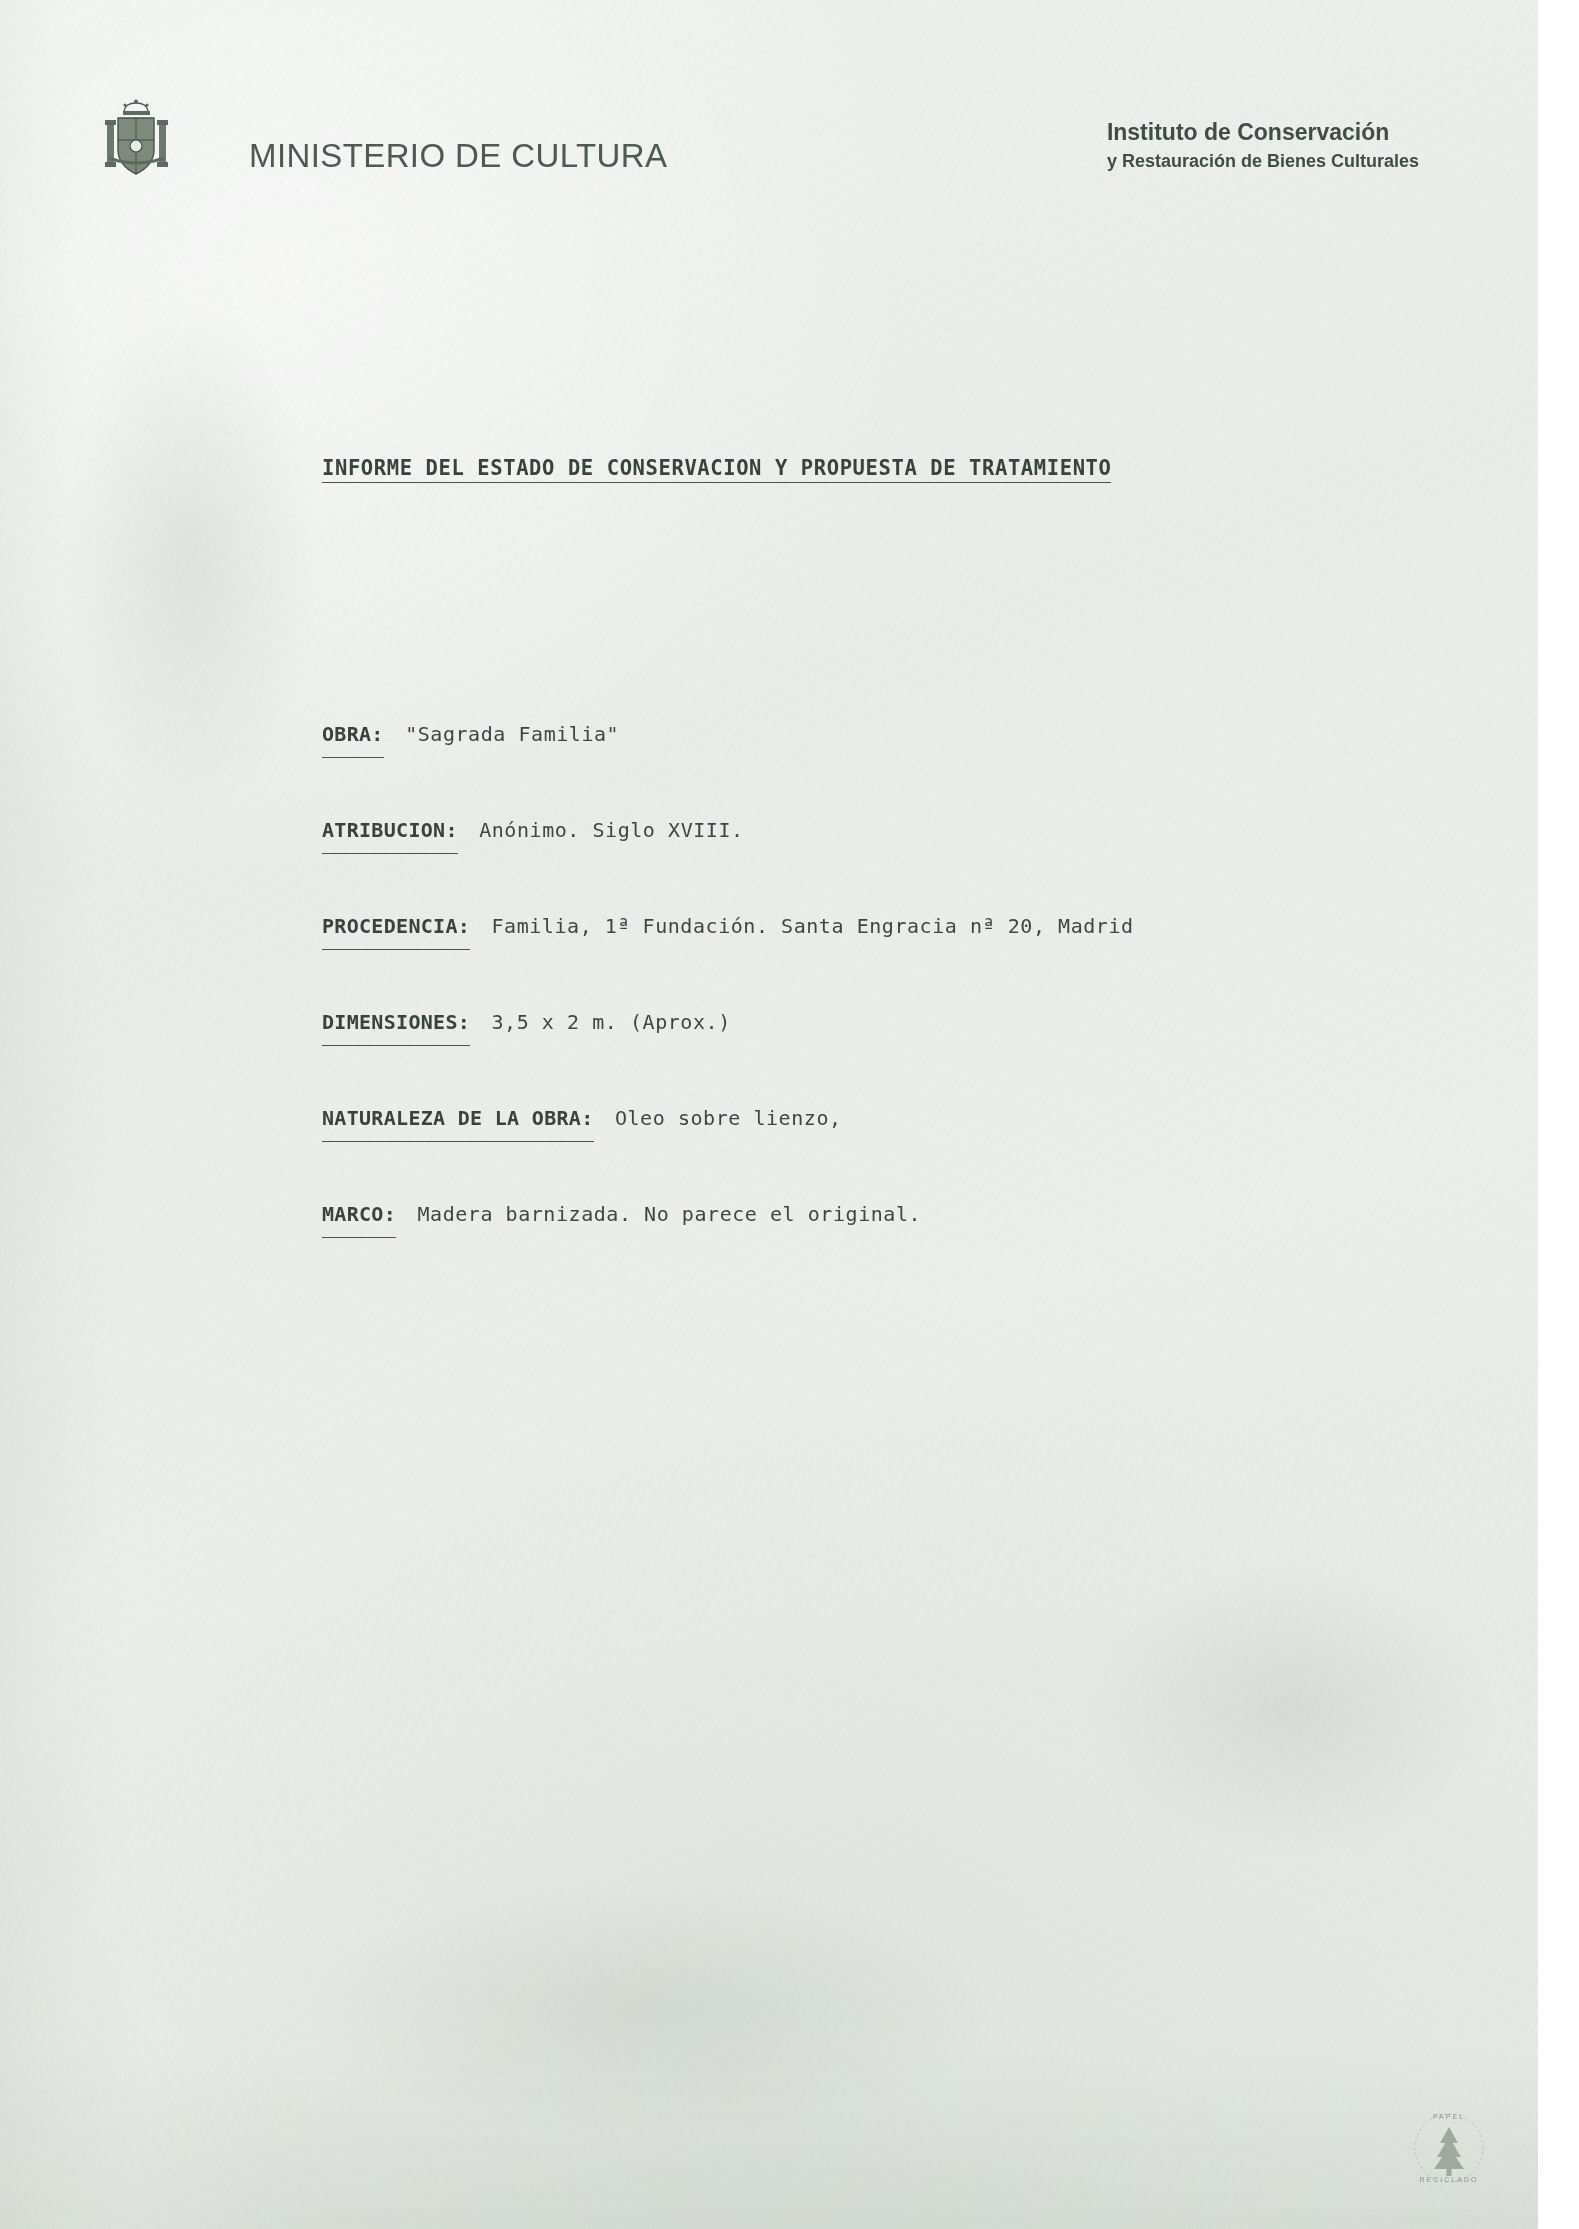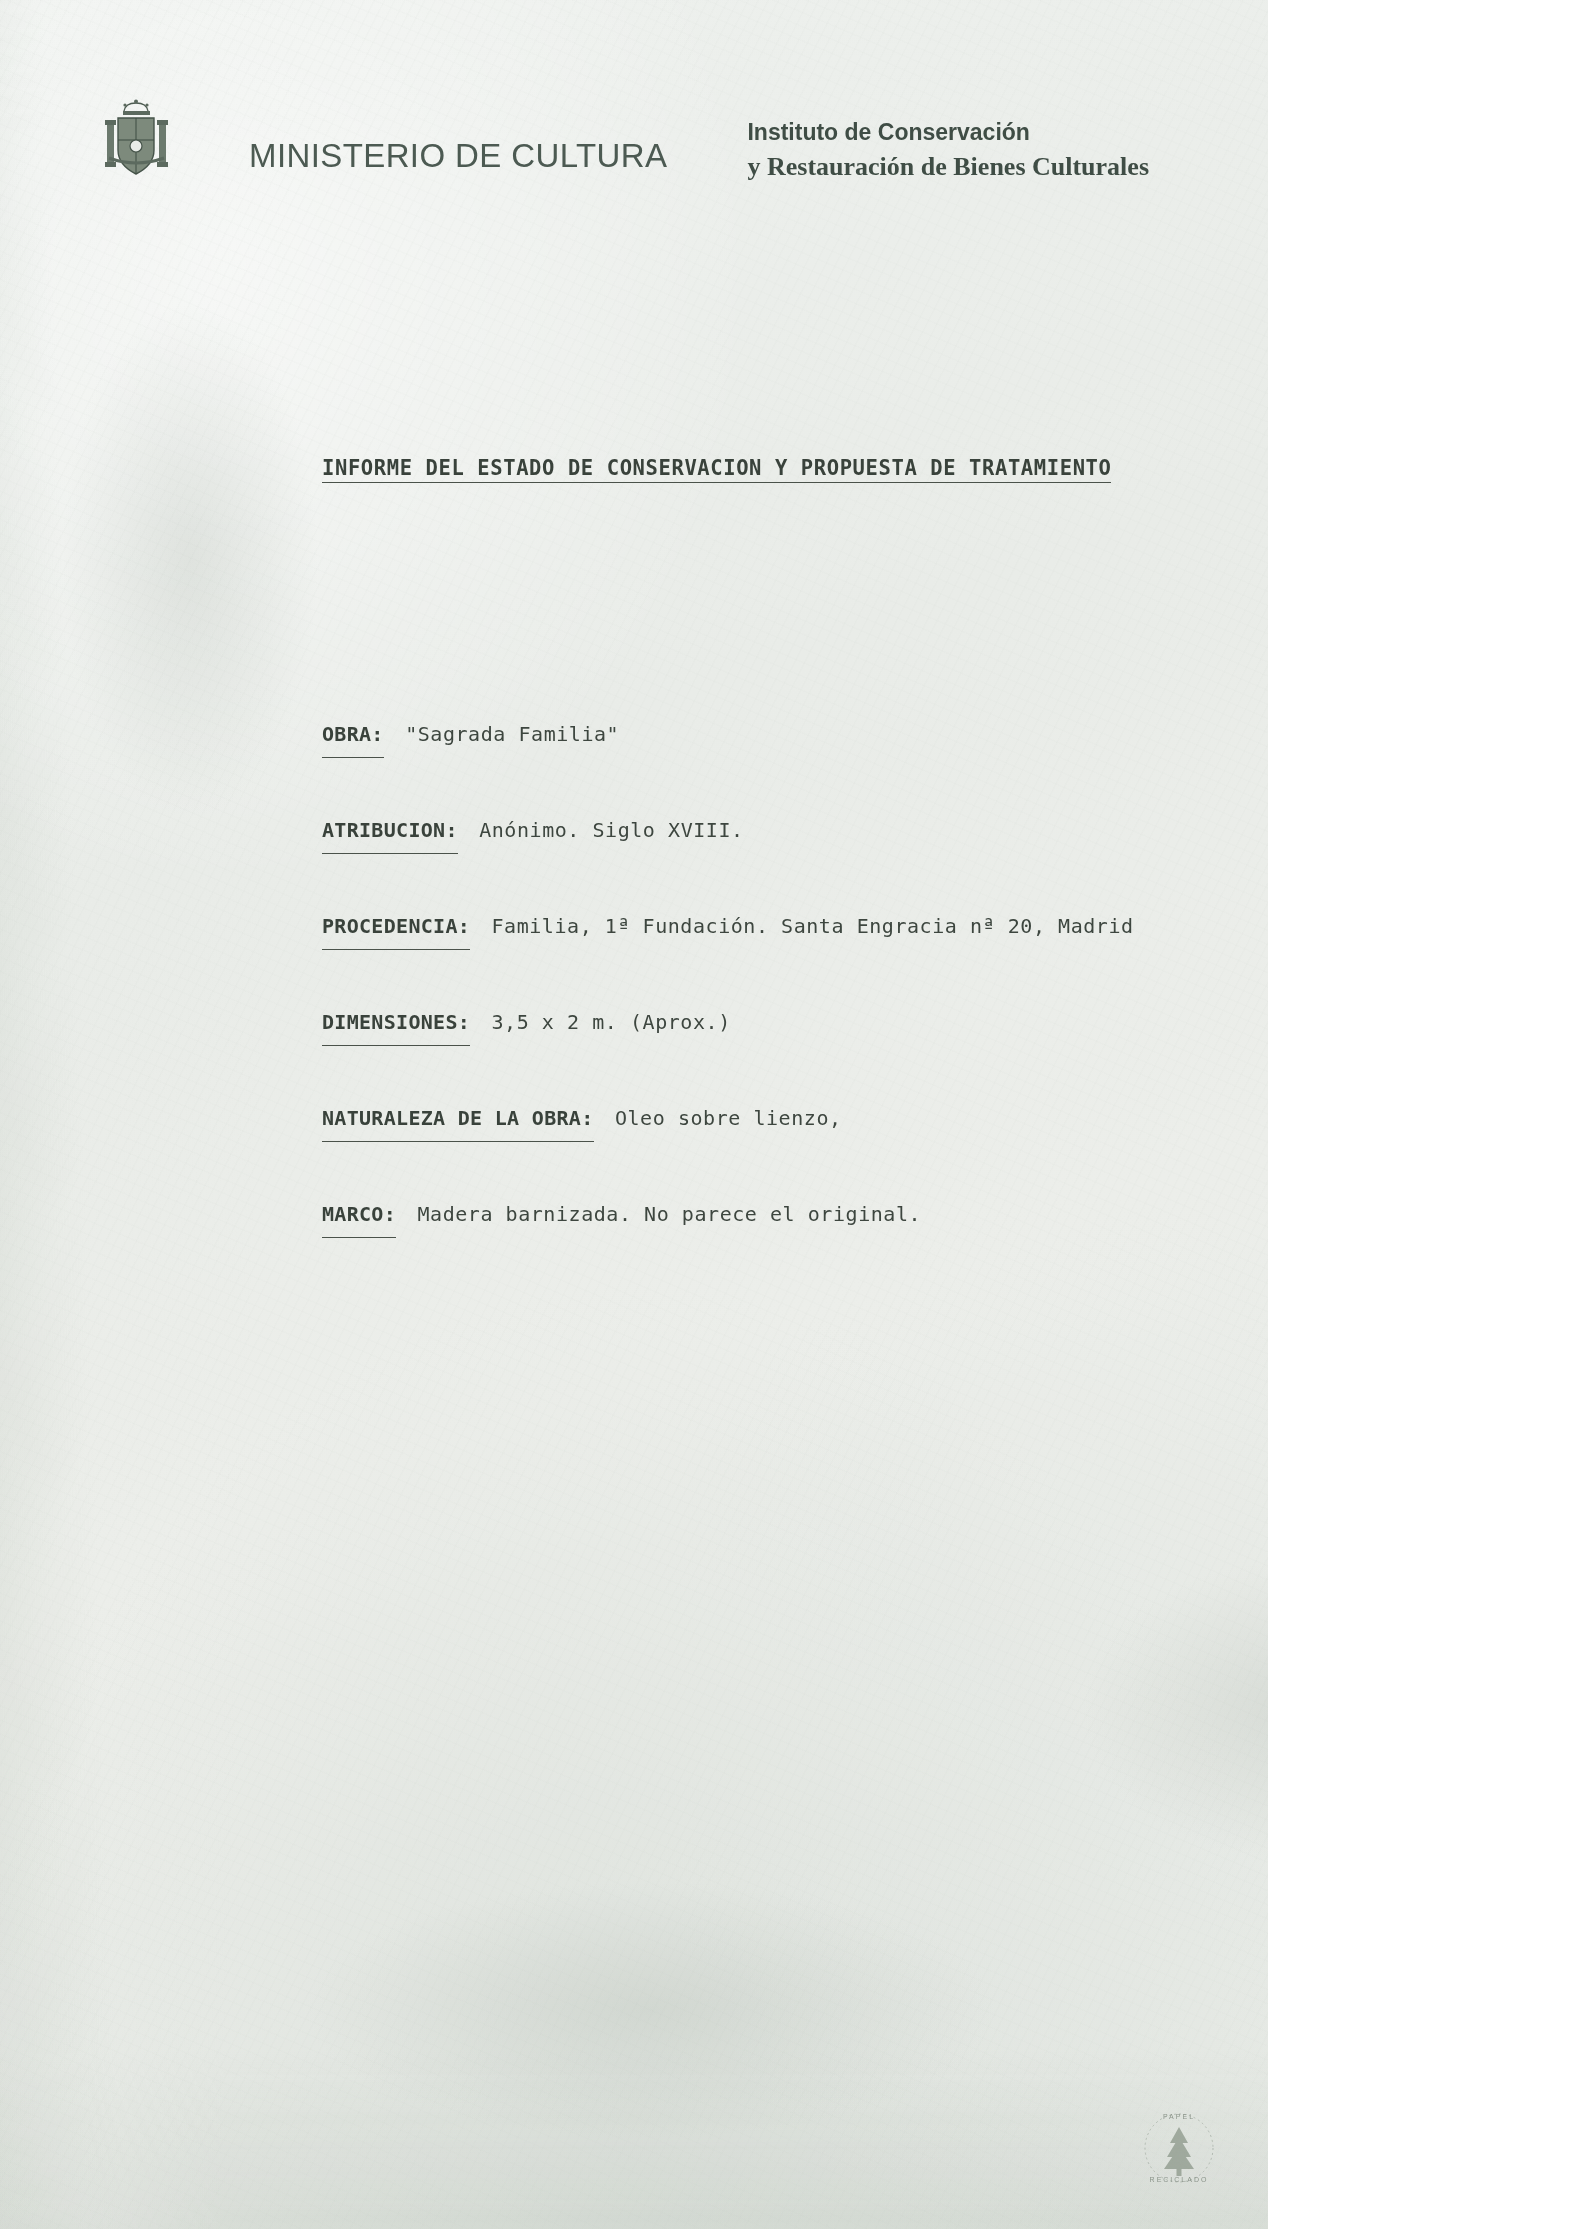--- a/index.html
+++ b/index.html
@@ -3,21 +3,21 @@
 <meta charset="utf-8">
 <title>Informe del estado de conservación</title>
 <style>
   html, body {
     margin: 0;
     padding: 0;
     background: #ffffff;
   }
   .page {
     position: relative;
-    width: 1268px;
+    width: 1538px;
     height: 2229px;
     overflow: hidden;
     background:
       radial-gradient(ellipse 60% 40% at 18% 12%, rgba(255,255,255,0.55), rgba(255,255,255,0) 70%),
       radial-gradient(ellipse 50% 35% at 85% 78%, rgba(228,232,228,0.45), rgba(255,255,255,0) 70%),
       radial-gradient(ellipse 70% 50% at 50% 95%, rgba(214,220,214,0.5), rgba(255,255,255,0) 75%),
       linear-gradient(160deg, #eef1ee 0%, #e9ece8 35%, #eceeea 60%, #e4e8e3 100%);
     font-family: "Liberation Sans", sans-serif;
   }
   
@@ -71,21 +71,21 @@
   .institute-block {
     position: absolute;
     right: 119px;
     top: 116px;
     text-align: left;
     color: #3f4d45;
     font-weight: bold;
     line-height: 1.42;
   }
   .institute-line1 { font-size: 23px; white-space: nowrap; }
-  .institute-line2 { font-size: 26px; white-space: nowrap; font-family: Liberation Serif, serif; }
+  .institute-line2 { font-size: 18px; white-space: nowrap; }
 
   
   .doc-body {
     position: absolute;
     left: 322px;
     top: 456px;
     width: 1060px;
     font-family: "DejaVu Sans Mono", "Liberation Mono", monospace;
     color: #39423b;
   }

